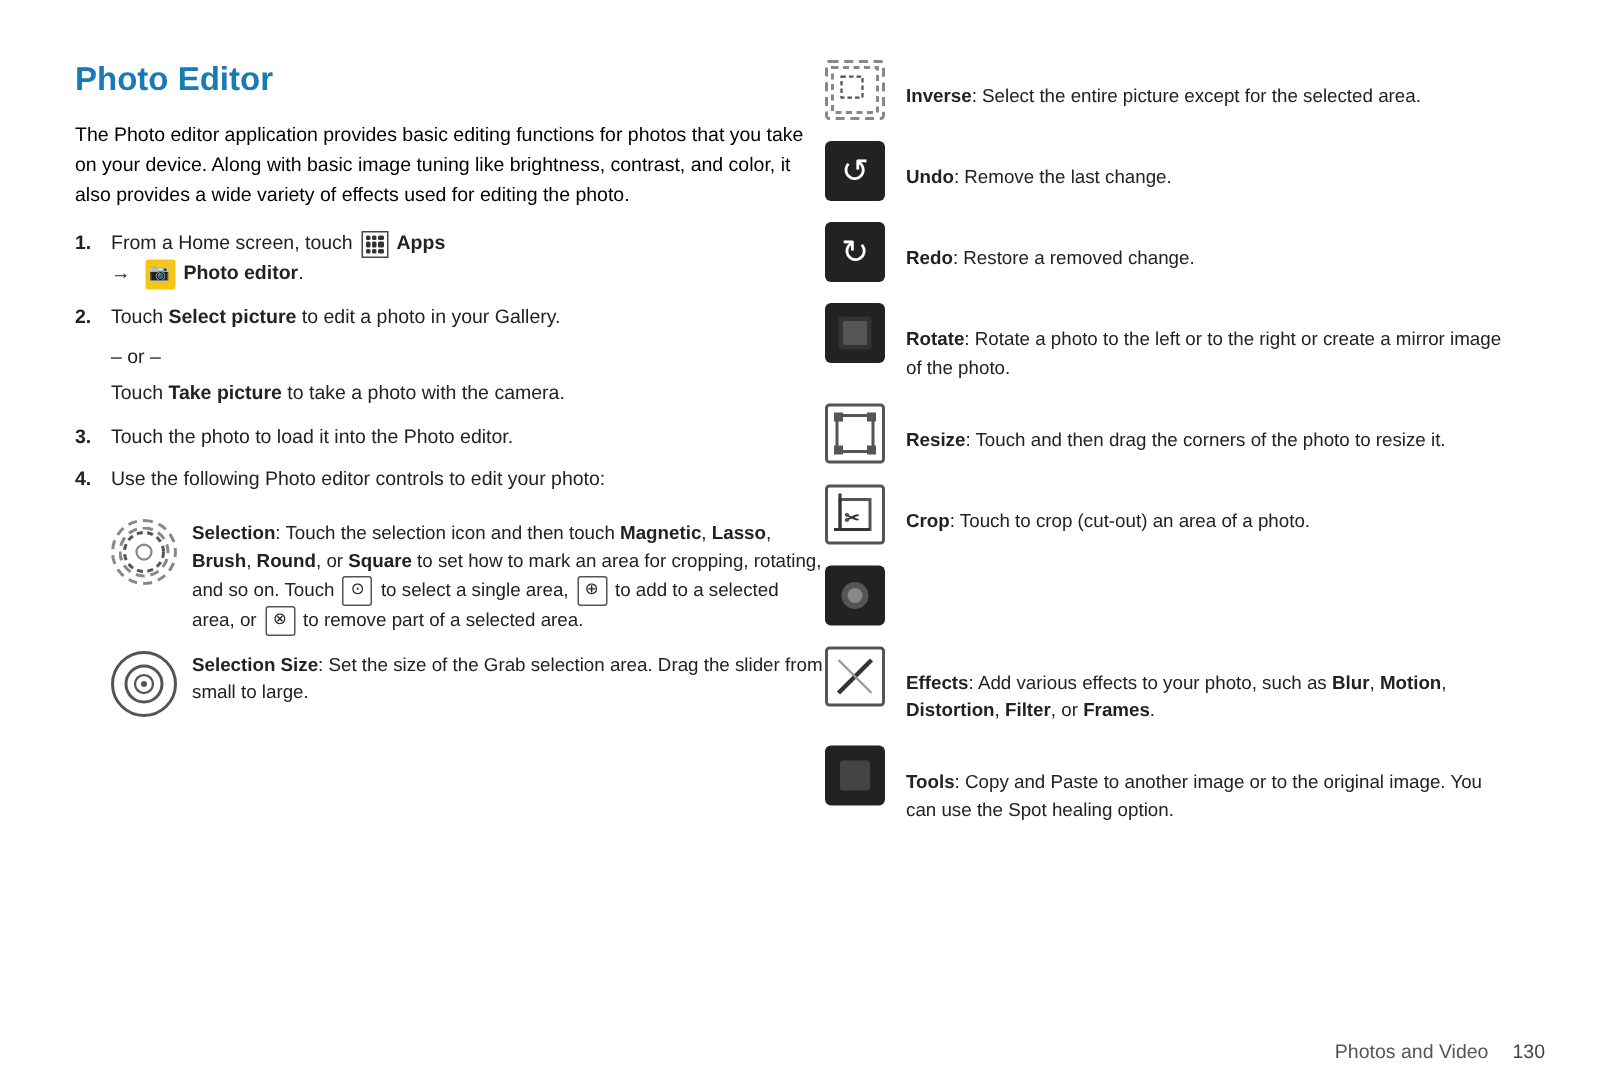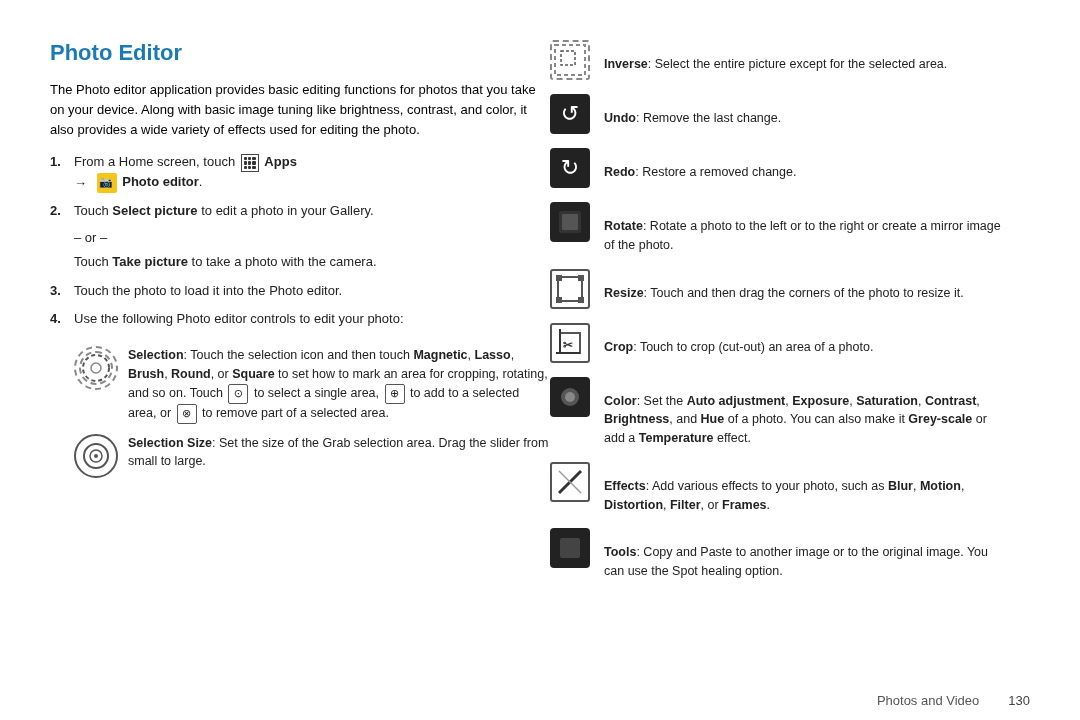--- a/index.html
+++ b/index.html
@@ -144,21 +144,21 @@
       font-weight: bold;
     }
 
     .footer {
       display: flex;
       justify-content: flex-end;
       align-items: center;
       padding: 8px 50px 12px 66px;
       font-size: 13px;
       color: #555;
-      gap: 29px;
+      gap: 16px;
     }
     .footer-page {
       font-size: 13px;
       color: #444;
     }
 
     
     .inline-icon {
       display: inline-flex;
       align-items: center;
@@ -381,23 +381,20 @@
     </div>
 
     <div class="right-item">
       <div class="right-icon" style="background:#222; border-radius:4px;">
         <svg width="28" height="28" viewBox="0 0 28 28">
           <rect x="0" y="0" width="28" height="28" fill="#222"></rect>
           <circle cx="14" cy="14" r="9" fill="#555"></circle>
           <circle cx="14" cy="14" r="5" fill="#888"></circle>
         </svg>
       </div>
-      <div class="right-desc">
-        <b>Color</b>: Set the <b>Auto adjustment</b>, <b>Exposure</b>, <b>Saturation</b>, <b>Contrast</b>, <b>Brightness</b>, and <b>Hue</b> of a photo. You can also make it <b>Grey-scale</b> or add a <b>Temperature</b> effect.
-      </div>
     </div>
 
     <div class="right-item">
       <div class="right-icon outline2" style="background:#fff; border:2px solid #555;">
         <svg width="30" height="30" viewBox="0 0 30 30">
           <line x1="4" y1="26" x2="26" y2="4" stroke="#333" stroke-width="3"></line>
           <line x1="4" y1="4" x2="26" y2="26" stroke="#999" stroke-width="1.5"></line>
         </svg>
       </div>
       <div class="right-desc">

